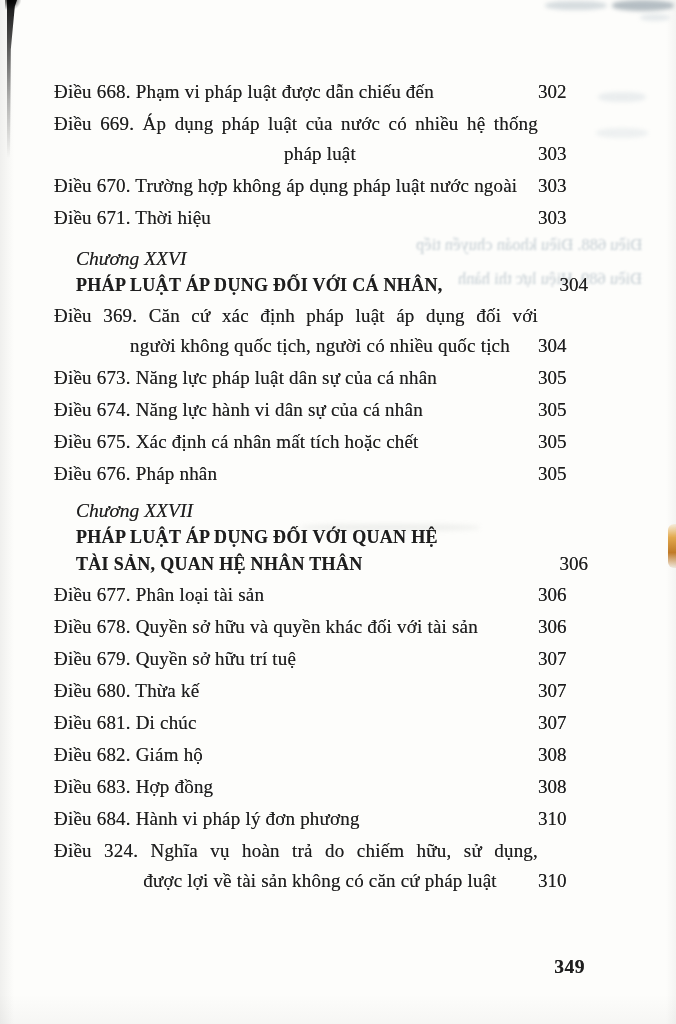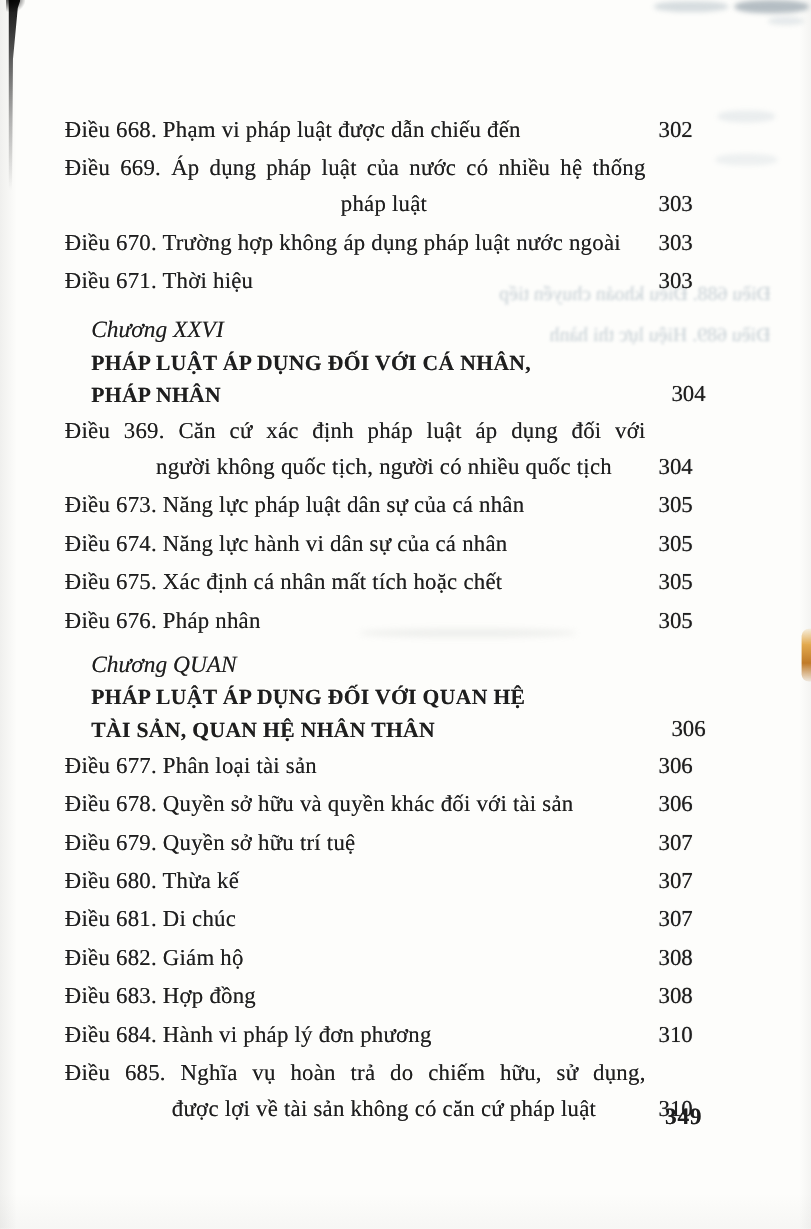--- a/index.html
+++ b/index.html
@@ -53,21 +53,21 @@
     opacity: .55;
     filter: blur(1.3px);
     white-space: nowrap;
   }
   .ghost-line.g1 { top: 235px; }
   .ghost-line.g2 { top: 269px; }
 
   
   .content {
     position: absolute;
-    left: 54px; top: 94px;
+    left: 54px; top: 77px;
     width: 534px;
   }
   .entry {
     display: flex;
     justify-content: space-between;
     align-items: flex-end;
     margin-bottom: 2px;
   }
   .entry-text {
     flex: 0 0 484px;
@@ -75,21 +75,21 @@
     letter-spacing: 0.2px;
   }
   .entry-line {
     line-height: 30px;
     text-shadow: 0 0 0.5px rgba(10,10,10,0.6);
   }
   .entry-line.justify { text-align: justify; text-align-last: justify; }
   .entry-line.cont { padding-left: 48px; text-align: center; }
   .entry-page {
     flex: 1 1 auto;
-    text-align: center;
+    text-align: left;
     font-size: 19px;
     line-height: 30px;
     text-shadow: 0 0 0.6px rgba(10,10,10,0.7);
   }
 
   .chapter {
     position: relative;
     text-align: left;
     padding-left: 22px;
   }
@@ -112,21 +112,21 @@
     position: absolute;
     right: 0; bottom: 3px;
     font-weight: 400;
     font-size: 19px;
     font-style: normal;
     text-shadow: 0 0 0.6px rgba(10,10,10,0.7);
   }
 
   .folio {
     position: absolute;
-    left: 54px; top: 921px;
+    left: 54px; top: 956px;
     width: 531px;
     text-align: right;
     font-size: 19.5px;
     font-weight: 700;
     letter-spacing: 0.5px;
     text-shadow: 0 0 0.5px rgba(10,10,10,0.6);
   }
 </style>
 </head>
 <body>
@@ -166,21 +166,20 @@
     </div>
     <div class="entry">
       <div class="entry-text">
         <div class="entry-line">Điều 671. Thời hiệu</div>
       </div>
       <div class="entry-page">303</div>
     </div>
     <div class="chapter first">
       <div class="chapter-label">Chương XXVI</div>
       <div class="chapter-title">PHÁP LUẬT ÁP DỤNG ĐỐI VỚI CÁ NHÂN,</div>
-      <div class="chapter-title">PHÁP NHÂN</div>
       <span class="chapter-page">304</span>
     </div>
     <div class="entry">
       <div class="entry-text">
         <div class="entry-line justify">Điều 369. Căn cứ xác định pháp luật áp dụng đối với</div>
         <div class="entry-line cont">người không quốc tịch, người có nhiều quốc tịch</div>
       </div>
       <div class="entry-page">304</div>
     </div>
     <div class="entry">
@@ -201,21 +200,21 @@
       </div>
       <div class="entry-page">305</div>
     </div>
     <div class="entry">
       <div class="entry-text">
         <div class="entry-line">Điều 676. Pháp nhân</div>
       </div>
       <div class="entry-page">305</div>
     </div>
     <div class="chapter second">
-      <div class="chapter-label">Chương QUAN</div>
+      <div class="chapter-label">Chương XXVII</div>
       <div class="chapter-title">PHÁP LUẬT ÁP DỤNG ĐỐI VỚI QUAN HỆ</div>
       <div class="chapter-title">TÀI SẢN, QUAN HỆ NHÂN THÂN</div>
       <span class="chapter-page">306</span>
     </div>
     <div class="entry">
       <div class="entry-text">
         <div class="entry-line">Điều 677. Phân loại tài sản</div>
       </div>
       <div class="entry-page">306</div>
     </div>
@@ -256,20 +255,20 @@
       <div class="entry-page">308</div>
     </div>
     <div class="entry">
       <div class="entry-text">
         <div class="entry-line">Điều 684. Hành vi pháp lý đơn phương</div>
       </div>
       <div class="entry-page">310</div>
     </div>
     <div class="entry">
       <div class="entry-text">
-        <div class="entry-line justify">Điều 685. Nghĩa vụ hoàn trả do chiếm hữu, sử dụng,</div>
+        <div class="entry-line justify">Điều 324. Nghĩa vụ hoàn trả do chiếm hữu, sử dụng,</div>
         <div class="entry-line cont">được lợi về tài sản không có căn cứ pháp luật</div>
       </div>
       <div class="entry-page">310</div>
     </div>
   </div>
 
 <div class="folio">349</div>
 
 </body></html>

